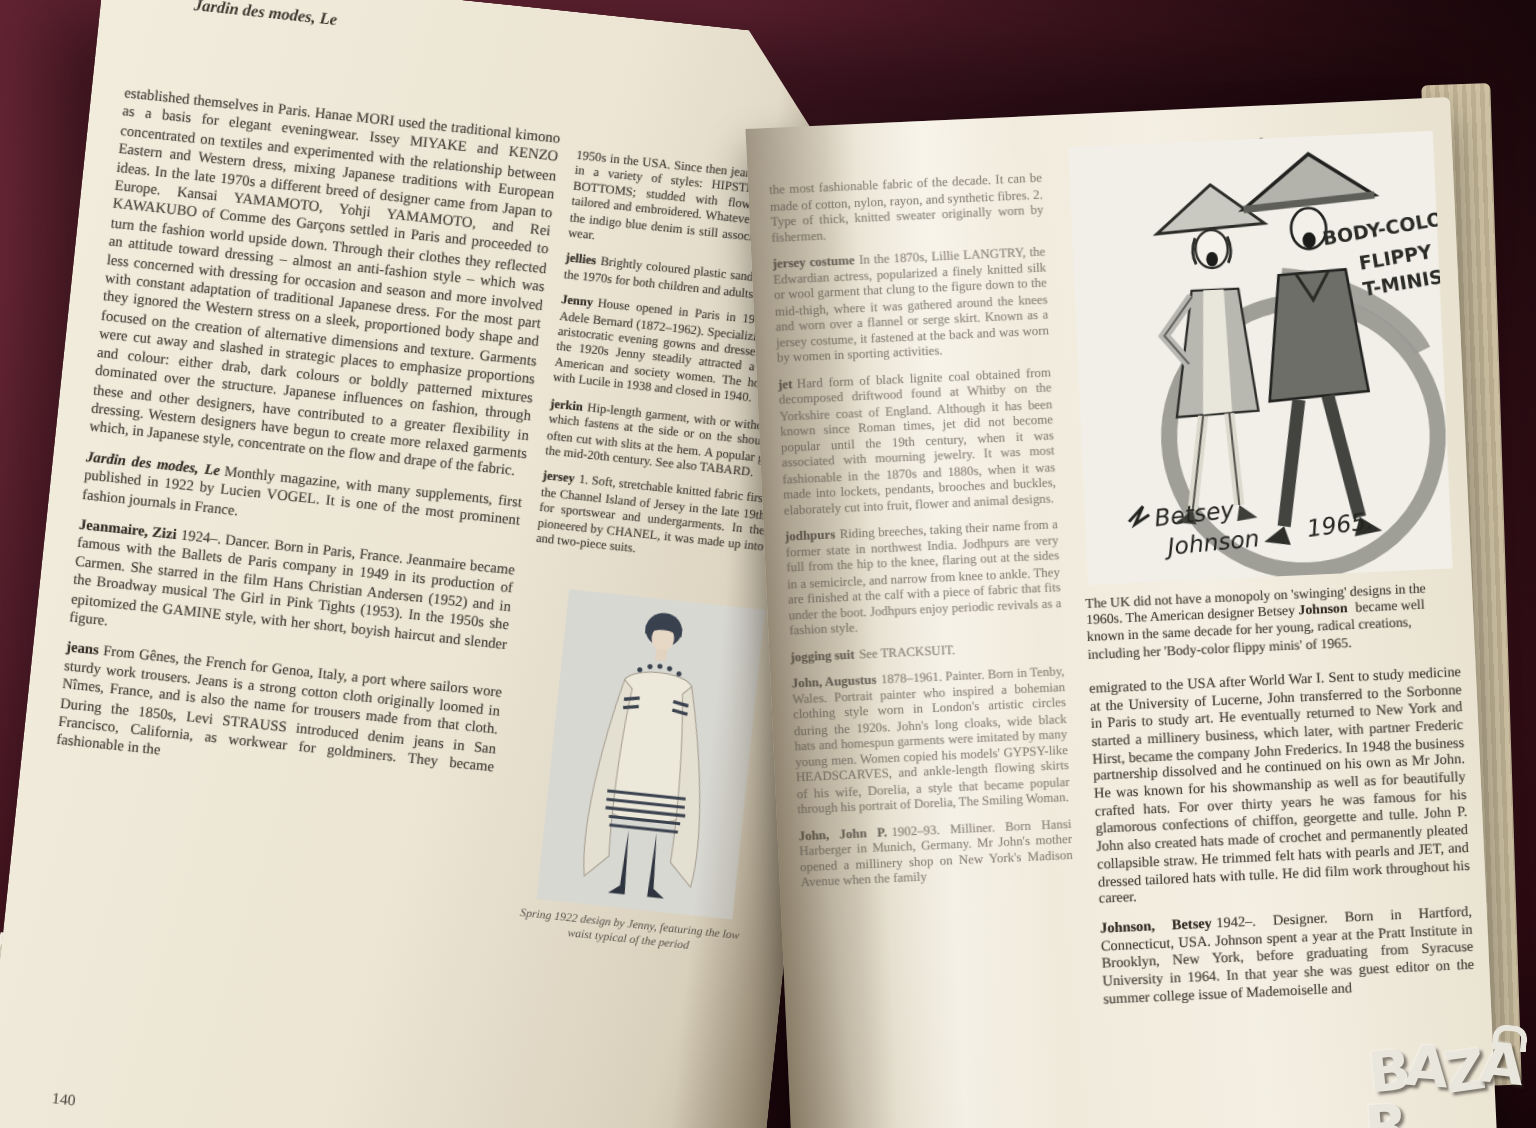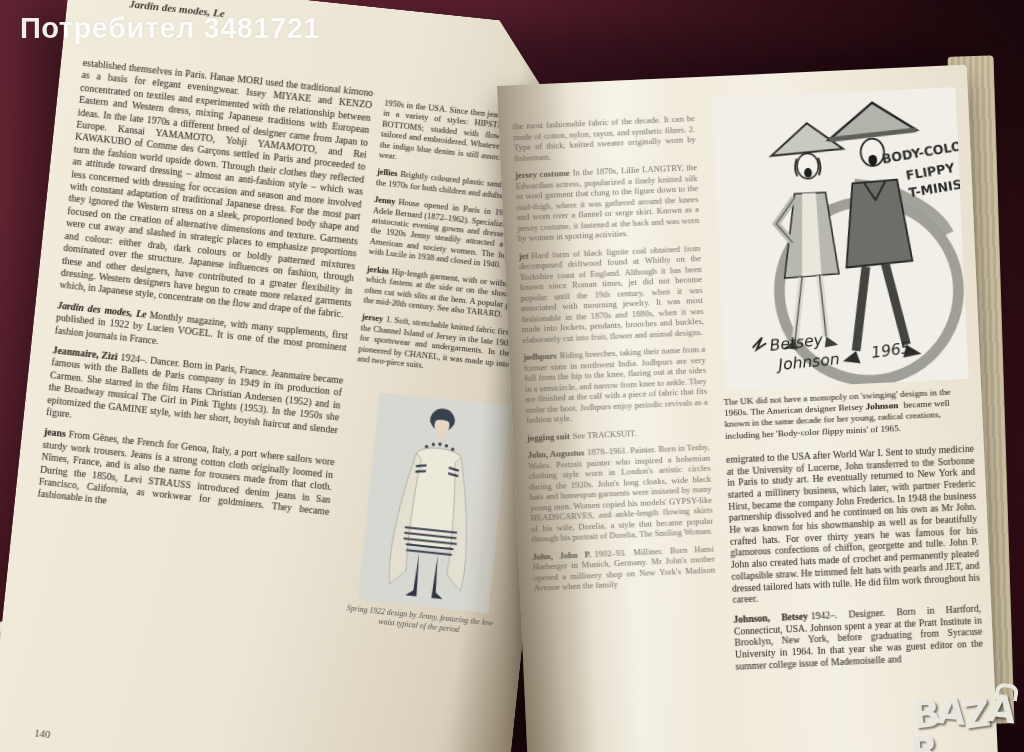--- a/index.html
+++ b/index.html
@@ -254,18 +254,17 @@
 
         <p class="body">emigrated to the USA after World War I. Sent to study medicine at the University of Lucerne, John transferred to the Sorbonne in Paris to study art. He eventually returned to New York and started a millinery business, which later, with partner Frederic Hirst, became the company John Frederics. In 1948 the business partnership dissolved and he continued on his own as Mr John. He was known for his showmanship as well as for beautifully crafted hats. For over thirty years he was famous for his glamorous confections of chiffon, georgette and tulle. John P. John also created hats made of crochet and permanently pleated collapsible straw. He trimmed felt hats with pearls and JET, and dressed tailored hats with tulle. He did film work throughout his career.</p>
 
         <p class="body">
           <span class="term">Johnson, Betsey</span><span>1942–. Designer. Born in Hartford, Connecticut, USA. Johnson spent a year at the Pratt Institute in Brooklyn, New York, before graduating from Syracuse University in 1964. In that year she was guest editor on the summer college issue of Mademoiselle and</span>
         </p>
       </div>
     </div>
   </div>
 
-  <div class="watermark">Потребител 3481721</div>
 
   <div class="bazar">
     <span class="bz0">B</span><span class="bz1">A</span><span class="bz2">Z</span><span class="bz3">A</span><span class="bz4">R</span>
   </div>
 </div>
 
 </body></html>

